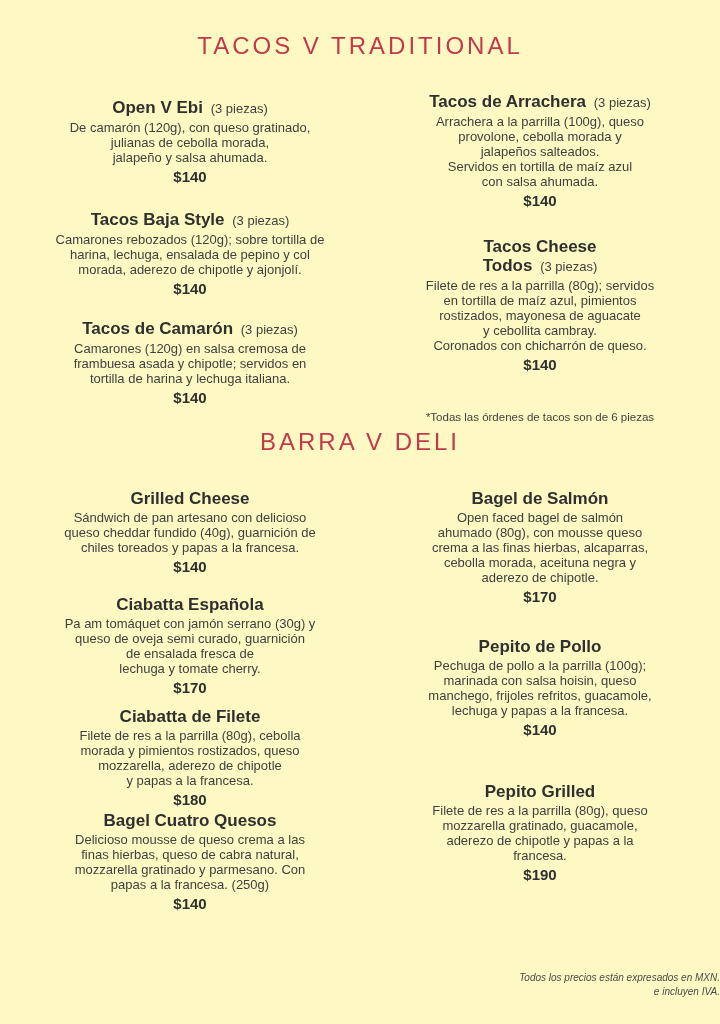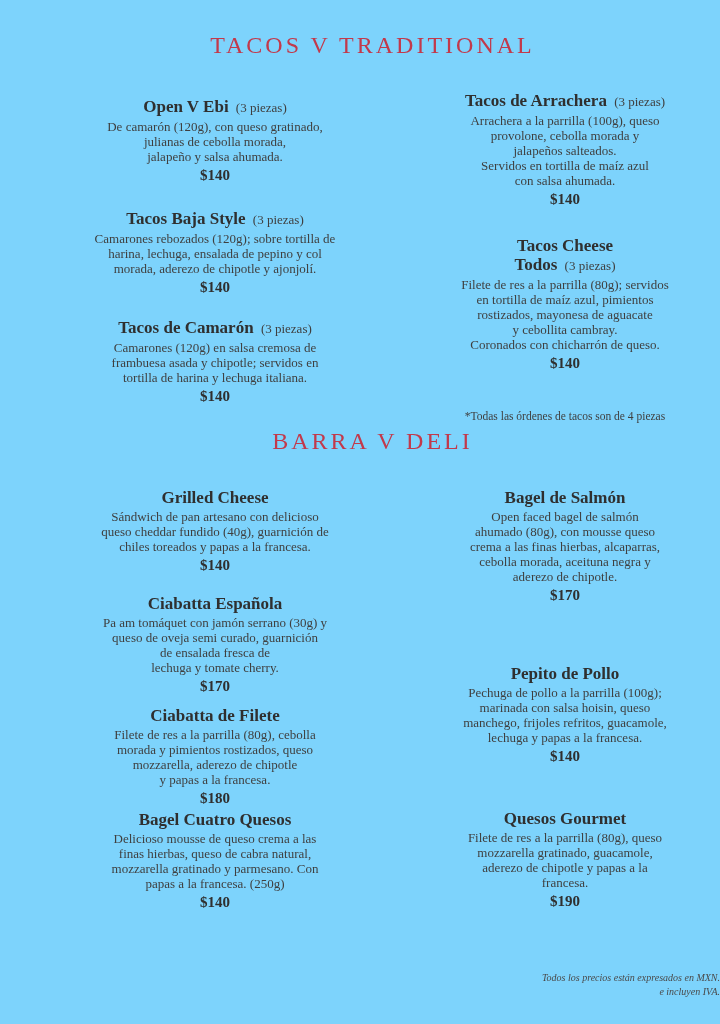--- a/index.html
+++ b/index.html
@@ -1,19 +1,19 @@
 <!DOCTYPE html>
 <html><head>
 <meta charset="utf-8">
 <style>
   html,body { margin:0; padding:0; background:#e8e8e8; }
   .page {
-    width:720px; height:1024px; margin:0 auto; background:#7dd3fc;
-    font-family:Liberation Serif, serif; color:#3f3f3f;
-    position:relative; overflow:hidden; box-sizing:border-box;padding-left:25px;
+    width:720px; height:1024px; margin:0 auto; background:#fef9c3;
+    font-family:Liberation Sans, sans-serif; color:#3f3f3f;
+    position:relative; overflow:hidden; box-sizing:border-box;
   }
   .section { box-sizing:border-box; }
   .section-title {
     text-align:center; font-size:24px; font-weight:400;
     letter-spacing:3px; margin:0; color:#C2394B;
   }
   #section-tacos { padding-top:32px; height:428px; }
   #section-tacos .section-title { margin-bottom:26px; }
   #section-deli .section-title { margin-bottom:30px; }
   .cols { display:flex; }
@@ -33,21 +33,21 @@
   .price { font-size:15px; font-weight:bold; color:#2f2f2f; margin:3px 0 0 0; line-height:17px; }
   .footnote { text-align:center; font-size:11.5px; margin:38px 0 0 0; color:#3f3f3f; }
   .mt-6  { margin-top:6px; }
   .mt-12 { margin-top:12px; }
   .mt-25 { margin-top:25px; }
   .mt-22 { margin-top:22px; }
   .mt-28 { margin-top:28px; }
   .mt-3  { margin-top:3px; }
   .mt-20 { margin-top:20px; }
   .mt-11 { margin-top:11px; }
-  .mt-40 { margin-top:60px;text-align:center; }
+  .mt-40 { margin-top:32px;text-align:center; }
   .mt-44 { margin-top:44px; }
   .footer {
     position:absolute; left:0; right:0; top:971px; text-align:right;
     font-style:italic; font-size:10px; line-height:14px; color:#4a4a4a;
   }
 </style>
 </head>
 <body>
 
 <div class="page">
@@ -113,21 +113,21 @@
             <span class="portion">(3 piezas)</span>
           </h3>
           <p class="desc">Filete de res a la parrilla (80g); servidos
 en tortilla de maíz azul, pimientos
 rostizados, mayonesa de aguacate
 y cebollita cambray.
 Coronados con chicharrón de queso.</p>
           <p class="price">$140</p>
         </div>
 
-        <p class="footnote">*Todas las órdenes de tacos son de 4 piezas</p>
+        <p class="footnote">*Todas las órdenes de tacos son de 6 piezas</p>
 
       </div>
     </div>
   </div>
 
   <div class="section" id="section-deli">
     <h2 class="section-title" style="color: rgb(194, 57, 75);">BARRA V DELI</h2>
     <div class="cols">
       <div class="col-left">
 
@@ -195,21 +195,21 @@
           </h3>
           <p class="desc">Pechuga de pollo a la parrilla (100g);
 marinada con salsa hoisin, queso
 manchego, frijoles refritos, guacamole,
 lechuga y papas a la francesa.</p>
           <p class="price">$140</p>
         </div>
 
         <div class="item mt-44">
           <h3 class="item-title">
-            <span class="item-name">Quesos Gourmet</span>
+            <span class="item-name">Pepito Grilled</span>
           </h3>
           <p class="desc">Filete de res a la parrilla (80g), queso
 mozzarella gratinado, guacamole,
 aderezo de chipotle y papas a la
 francesa.</p>
           <p class="price">$190</p>
         </div>
 
       </div>
     </div>

